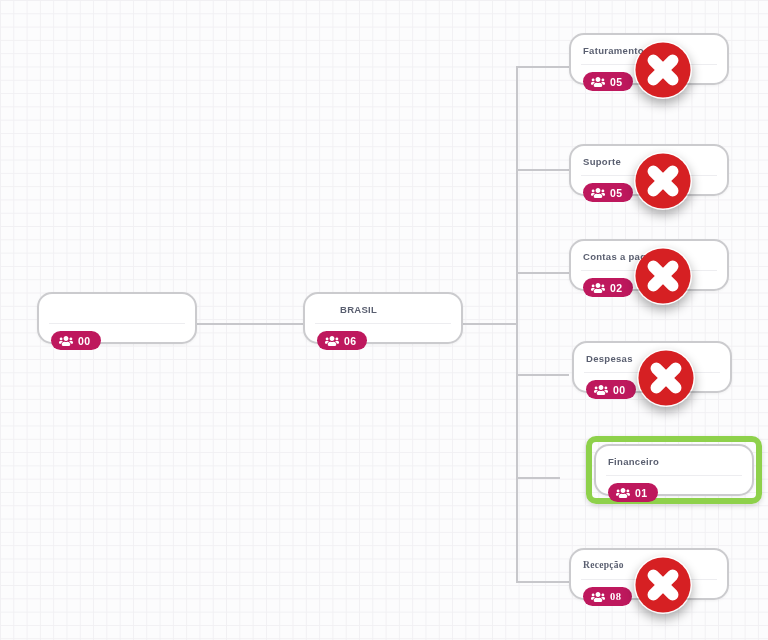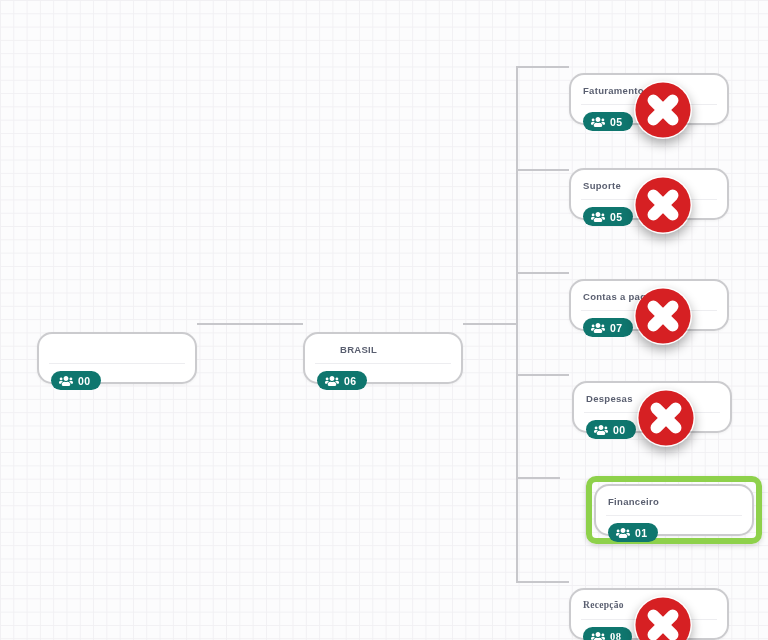--- a/index.html
+++ b/index.html
@@ -12,36 +12,36 @@
     background-color:#fcfcfd;
     background-image:
       linear-gradient(to right, #f1f0f3 1px, transparent 1px),
       linear-gradient(to bottom, #f1f0f3 1px, transparent 1px);
     background-size:13.3px 13.3px;
   }
   .line{position:absolute;background:#c7c7cb;}
   .node{
     position:absolute;width:160px;height:52px;
     background:#ffffff;border:2px solid #cbcbce;border-radius:15px;
-    box-sizing:border-box;box-shadow:0 1px 3px rgba(0,0,0,0.05);margin-top:40px;
+    box-sizing:border-box;box-shadow:0 1px 3px rgba(0,0,0,0.05);
   }
   .node-title{
     position:absolute;left:12px;top:10px;
     font-size:9.5px;font-weight:bold;color:#5a5f70;letter-spacing:0.3px;
     white-space:nowrap;
   }
   .node-brasil .node-title{left:24px;padding-left:11px;}
   .divider{
     position:absolute;left:10px;right:10px;top:29px;
     border-top:1px solid #ededf0;
   }
   .badge{
     position:absolute;left:12px;top:37px;height:19px;
     display:inline-flex;align-items:center;gap:5px;
-    background:#0f766e;border-radius:10px;padding:0 10px 0 8px;
+    background:#be185d;border-radius:10px;padding:0 10px 0 8px;
     color:#ffffff;font-size:10.5px;font-weight:bold;letter-spacing:0.5px;
   }
   .badge svg{width:14px;height:12px;display:block;}
   .xbtn{
     position:absolute;left:63px;top:6px;width:58px;height:58px;
     border-radius:50%;box-shadow:0 5px 11px rgba(0,0,0,0.32);
     cursor:pointer;border:none;padding:0;background:transparent;
   }
   .xbtn svg{display:block;width:58px;height:58px;}
   .selection{
@@ -98,21 +98,21 @@
       <span>05</span>
     </div>
     <button class="xbtn">
       <svg viewBox="0 0 60 60">
           <circle cx="30" cy="30" r="28.5" fill="#d62023"></circle>
           <path d="M20 20 L40 40 M40 20 L20 40" stroke="#ffffff" stroke-width="12" stroke-linecap="round" fill="none"></path>
         </svg>
     </button>
   </div>
 
-  <div class="node" style="left:569px;top:128px;">
+  <div class="node" style="left:569px;top:144px;">
     <div class="node-title">Suporte</div>
     <div class="divider"></div>
     <div class="badge">
       <svg viewBox="0 0 640 512">
           <path fill="#ffffff" d="M96 224c35.3 0 64-28.7 64-64s-28.7-64-64-64-64 28.7-64 64 28.7 64 64 64zm448 0c35.3 0 64-28.7 64-64s-28.7-64-64-64-64 28.7-64 64 28.7 64 64 64zm32 32h-64c-17.6 0-33.5 7.1-45.1 18.6 40.3 22.1 68.9 62 75.1 109.4h66c17.7 0 32-14.3 32-32v-32c0-35.3-28.7-64-64-64zm-256 0c61.9 0 112-50.1 112-112S381.9 32 320 32 208 82.1 208 144s50.1 112 112 112zm76.8 32h-8.3c-20.8 10-43.9 16-68.5 16s-47.6-6-68.5-16h-8.3C179.6 288 128 339.6 128 403.2V432c0 26.5 21.5 48 48 48h288c26.5 0 48-21.5 48-48v-28.8c0-63.6-51.6-115.2-115.2-115.2zm-223.7-13.4C161.5 263.1 145.6 256 128 256H64c-35.3 0-64 28.7-64 64v32c0 17.7 14.3 32 32 32h65.9c6.3-47.4 34.9-87.3 75.2-109.4z"></path>
         </svg>
       <span>05</span>
     </div>
     <button class="xbtn">
       <svg viewBox="0 0 60 60">
@@ -122,21 +122,21 @@
     </button>
   </div>
 
   <div class="node" style="left:569px;top:239px;">
     <div class="node-title">Contas a pagar</div>
     <div class="divider"></div>
     <div class="badge">
       <svg viewBox="0 0 640 512">
           <path fill="#ffffff" d="M96 224c35.3 0 64-28.7 64-64s-28.7-64-64-64-64 28.7-64 64 28.7 64 64 64zm448 0c35.3 0 64-28.7 64-64s-28.7-64-64-64-64 28.7-64 64 28.7 64 64 64zm32 32h-64c-17.6 0-33.5 7.1-45.1 18.6 40.3 22.1 68.9 62 75.1 109.4h66c17.7 0 32-14.3 32-32v-32c0-35.3-28.7-64-64-64zm-256 0c61.9 0 112-50.1 112-112S381.9 32 320 32 208 82.1 208 144s50.1 112 112 112zm76.8 32h-8.3c-20.8 10-43.9 16-68.5 16s-47.6-6-68.5-16h-8.3C179.6 288 128 339.6 128 403.2V432c0 26.5 21.5 48 48 48h288c26.5 0 48-21.5 48-48v-28.8c0-63.6-51.6-115.2-115.2-115.2zm-223.7-13.4C161.5 263.1 145.6 256 128 256H64c-35.3 0-64 28.7-64 64v32c0 17.7 14.3 32 32 32h65.9c6.3-47.4 34.9-87.3 75.2-109.4z"></path>
         </svg>
-      <span>07</span>
+      <span>02</span>
     </div>
     <button class="xbtn">
       <svg viewBox="0 0 60 60">
           <circle cx="30" cy="30" r="28.5" fill="#d62023"></circle>
           <path d="M20 20 L40 40 M40 20 L20 40" stroke="#ffffff" stroke-width="12" stroke-linecap="round" fill="none"></path>
         </svg>
     </button>
   </div>
 
   <div class="node" style="left:572px;top:341px;">

